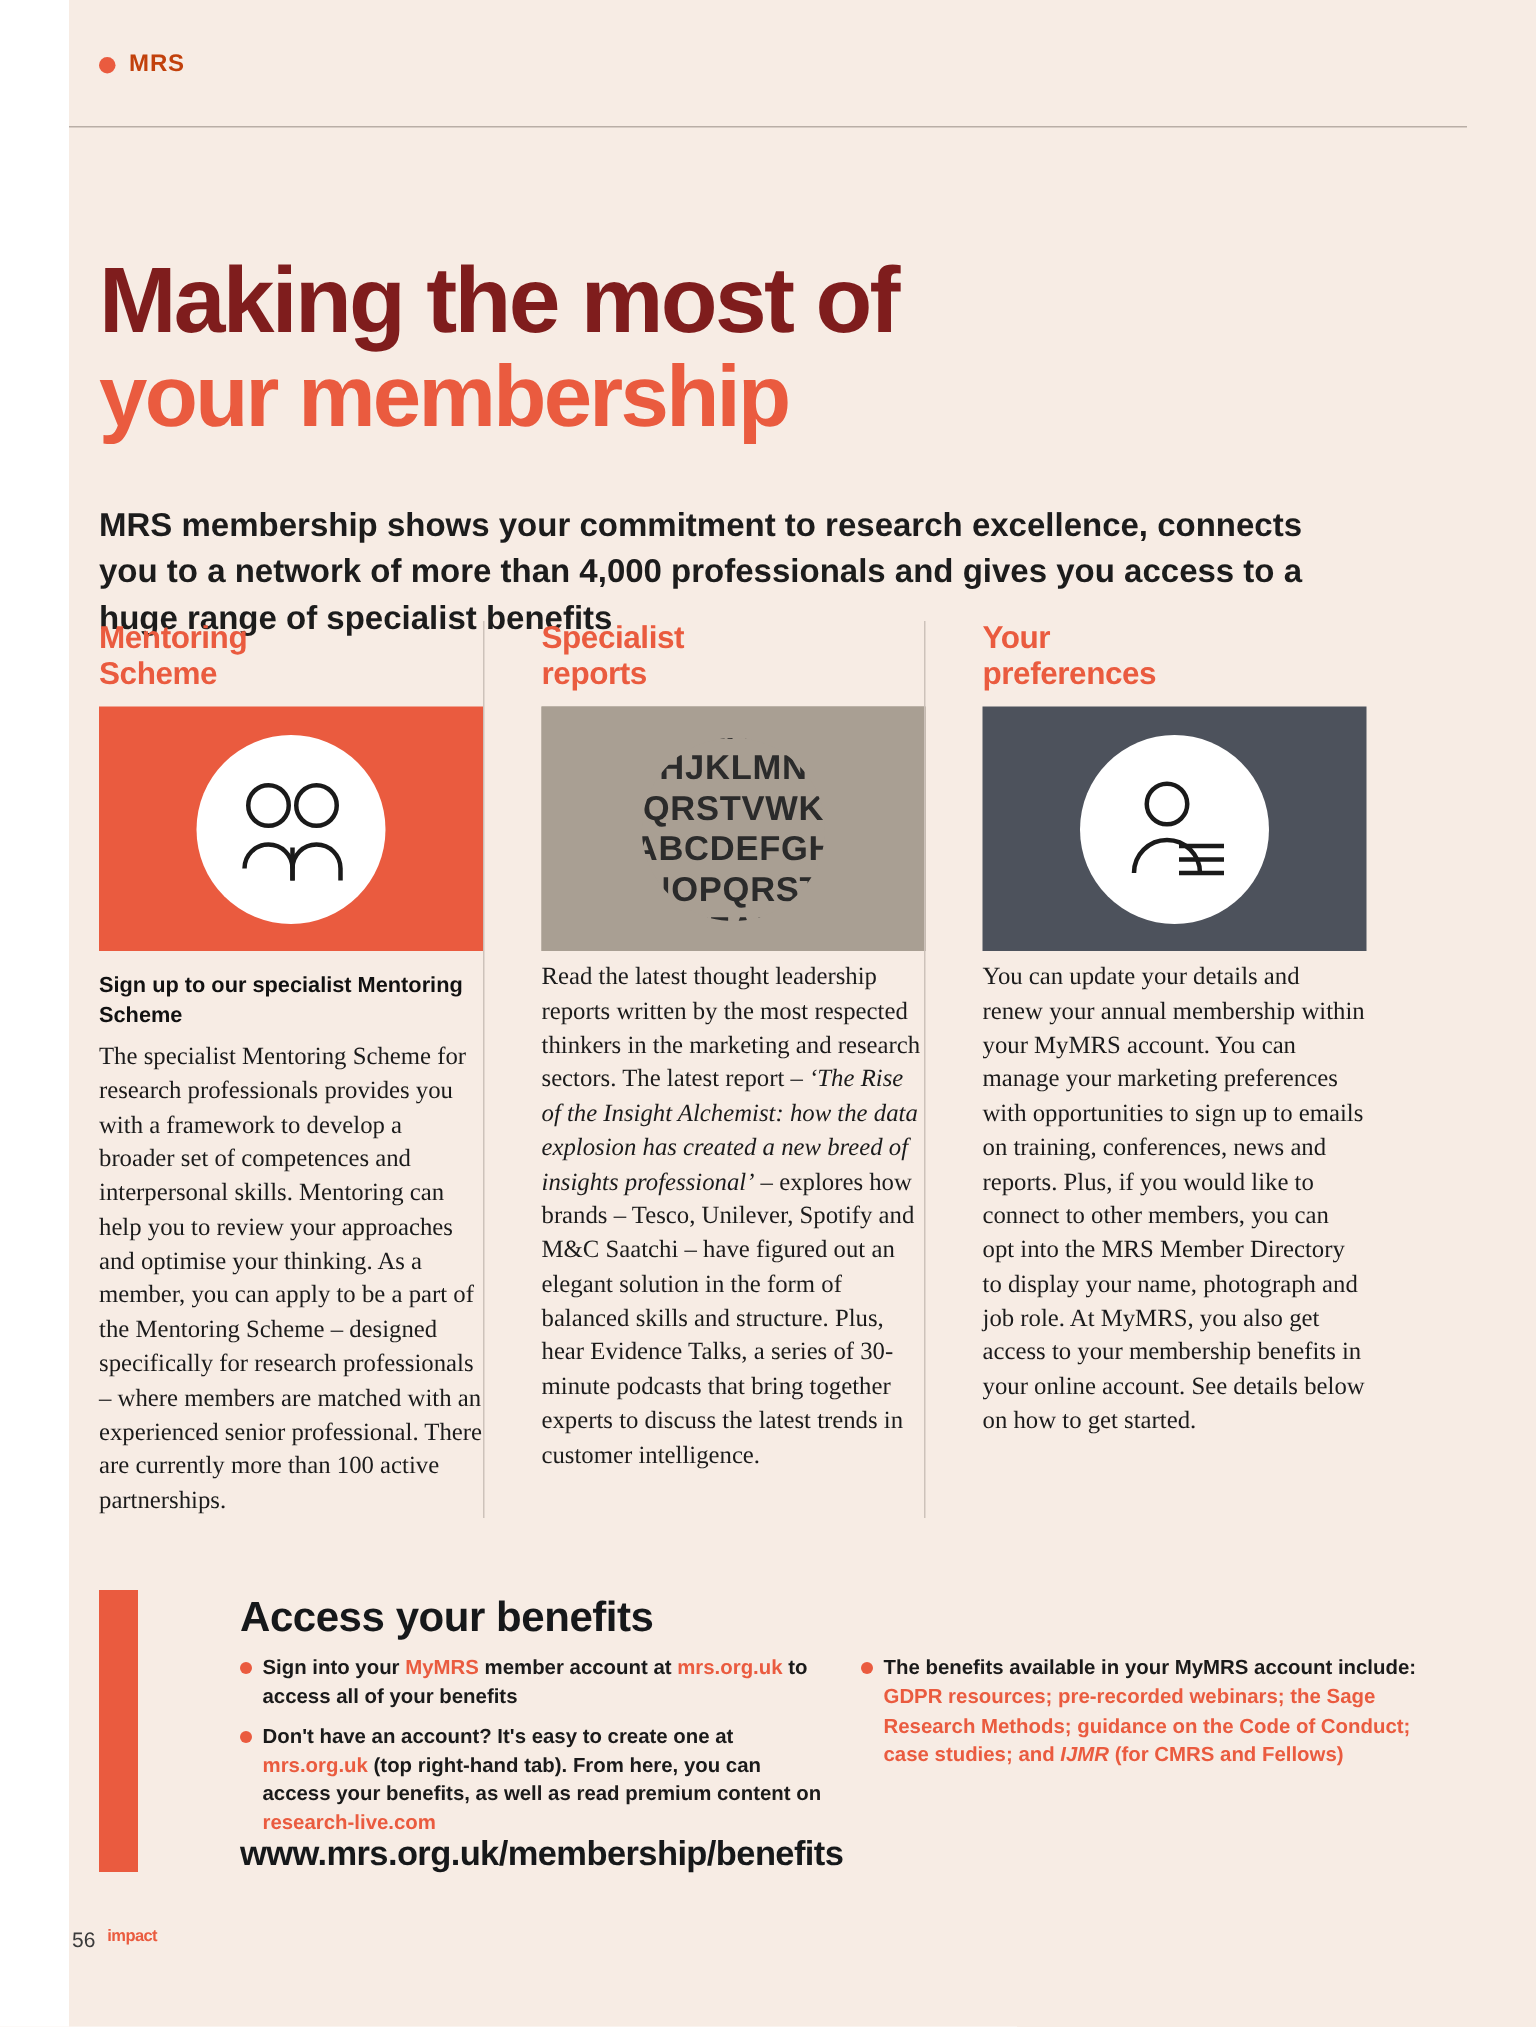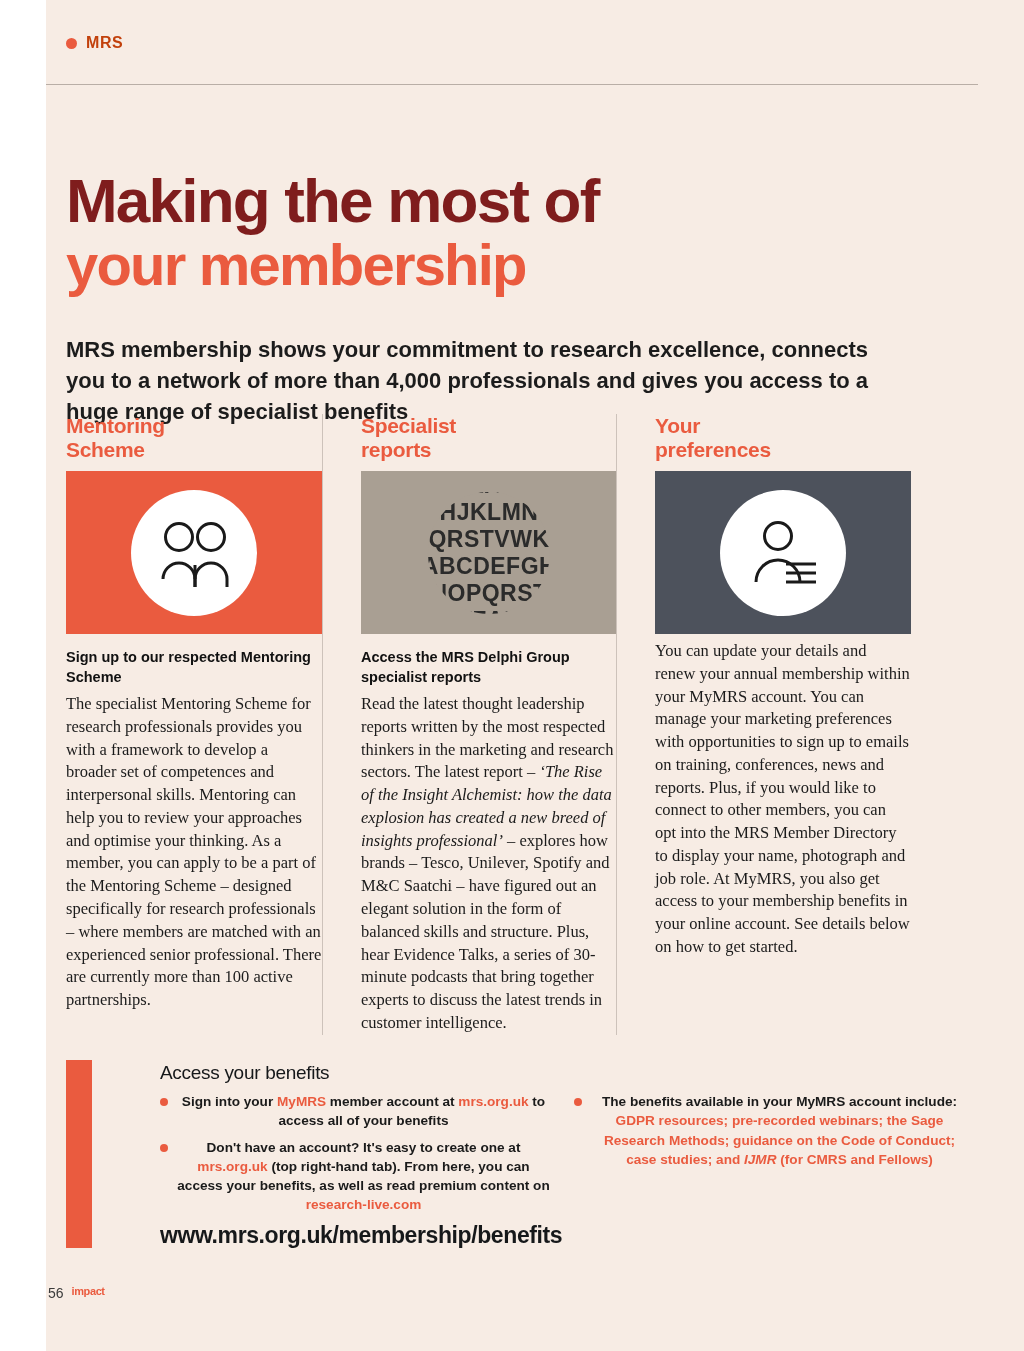--- a/index.html
+++ b/index.html
@@ -123,29 +123,29 @@
   .benefits {
     position: absolute; left: 20px; top: 1046px;
     width: 912px; height: 200px;
   }
   .benefits .bar {
     position: absolute; left: 0; top: 14px;
     width: 26px; height: 188px; background: #ea5b3f;
   }
   .benefits .inner { position: absolute; left: 94px; top: 16px; width: 810px; }
   .benefits h3 {
-    margin: 0; font-size: 19px; font-weight: normal; letter-spacing: -0.3px;
+    margin: 0; font-size: 28px; font-weight: bold; letter-spacing: -0.3px;
     color: #16181a;
   }
   .bullet-cols { display: flex; margin-top: 8px; }
   .bcol-left { width: 396px; }
   .bcol-right { width: 400px; padding-left: 22px; }
   .bullet {
     display: flex; gap: 7px; margin-bottom: 7px;
-    font-size: 13.6px; font-weight: bold; line-height: 1.42; color: #1a1a1a; text-align: center;
+    font-size: 13.6px; font-weight: bold; line-height: 1.42; color: #1a1a1a;
   }
   .bullet .bdot {
     flex: 0 0 auto; width: 8px; height: 8px; border-radius: 50%;
     background: #ea5b3f; margin-top: 6px;
   }
   .orange-t { color: #ea5b3f; }
   .url-line {
     position: absolute; left: 94px; top: 176px;
     font-size: 23px; font-weight: bold; letter-spacing: -0.4px; color: #16181a;
   }
@@ -185,21 +185,21 @@
         <div class="thumb orange">
           <div class="circle"></div>
           <svg width="126" height="126" viewBox="0 0 126 126">
             <circle cx="48" cy="47" r="13.5" fill="none" stroke="#1a1a1a" stroke-width="3"></circle>
             <circle cx="80" cy="47" r="13.5" fill="none" stroke="#1a1a1a" stroke-width="3"></circle>
             <path d="M32 89 a16 16 0 0 1 32 0 v8" fill="none" stroke="#1a1a1a" stroke-width="3"></path>
             <path d="M64 89 a16 16 0 0 1 32 0 v8" fill="none" stroke="#1a1a1a" stroke-width="3"></path>
             <line x1="64" y1="75" x2="64" y2="97" stroke="#1a1a1a" stroke-width="3"></line>
           </svg>
         </div>
-        <div class="subhead">Sign up to our respected Mentoring Scheme</div>
+        <div class="subhead">Sign up to our specialist Mentoring Scheme</div>
         <div class="body-text">The specialist Mentoring Scheme for research professionals provides you with a framework to develop a broader set of competences and interpersonal skills. Mentoring can help you to review your approaches and optimise your thinking. As a member, you can apply to be a part of the Mentoring Scheme – designed specifically for research professionals – where members are matched with an experienced senior professional. There are currently more than 100 active partnerships.</div>
       </div>
 
       <div class="col mid col-w">
         <div class="kicker" style="white-space: pre-line;">Specialist
 reports</div>
         <div class="thumb taupe">
           <div class="letters">
             <div>ZAI</div>
             <div>HJKLMN</div>
@@ -216,21 +216,20 @@
               </mask>
             </defs>
             <rect width="126" height="126" fill="none"></rect>
             <circle cx="63" cy="63" r="61" fill="none" stroke="#ffffff" stroke-width="0"></circle>
             <path d="M63 2 a61 61 0 1 0 0.1 0 Z" fill="none"></path>
           </svg>
           <svg width="260" height="170" viewBox="0 0 260 170" style="left:50%;top:50%;">
             <path d="M0 0 H260 V170 H0 Z M130 24 a61 61 0 1 1 -0.1 0 Z" fill="#a99f93" fill-rule="evenodd"></path>
           </svg>
         </div>
-        <div class="subhead">Access the MRS Delphi Group specialist reports</div>
         <div class="body-text"><span>Read the latest thought leadership reports written by the most respected thinkers in the marketing and research sectors. The latest report – </span><i>‘The Rise of the Insight Alchemist: how the data explosion has created a new breed of insights professional’</i><span> – explores how brands – Tesco, Unilever, Spotify and M&amp;C Saatchi – have figured out an elegant solution in the form of balanced skills and structure. Plus, hear Evidence Talks, a series of 30-minute podcasts that bring together experts to discuss the latest trends in customer intelligence.</span></div>
       </div>
 
       <div class="col right col-w">
         <div class="kicker" style="white-space: pre-line;">Your
 preferences</div>
         <div class="thumb slate">
           <div class="circle"></div>
           <svg width="126" height="126" viewBox="0 0 126 126">
             <circle cx="58" cy="46" r="13.5" fill="none" stroke="#1a1a1a" stroke-width="3"></circle>

